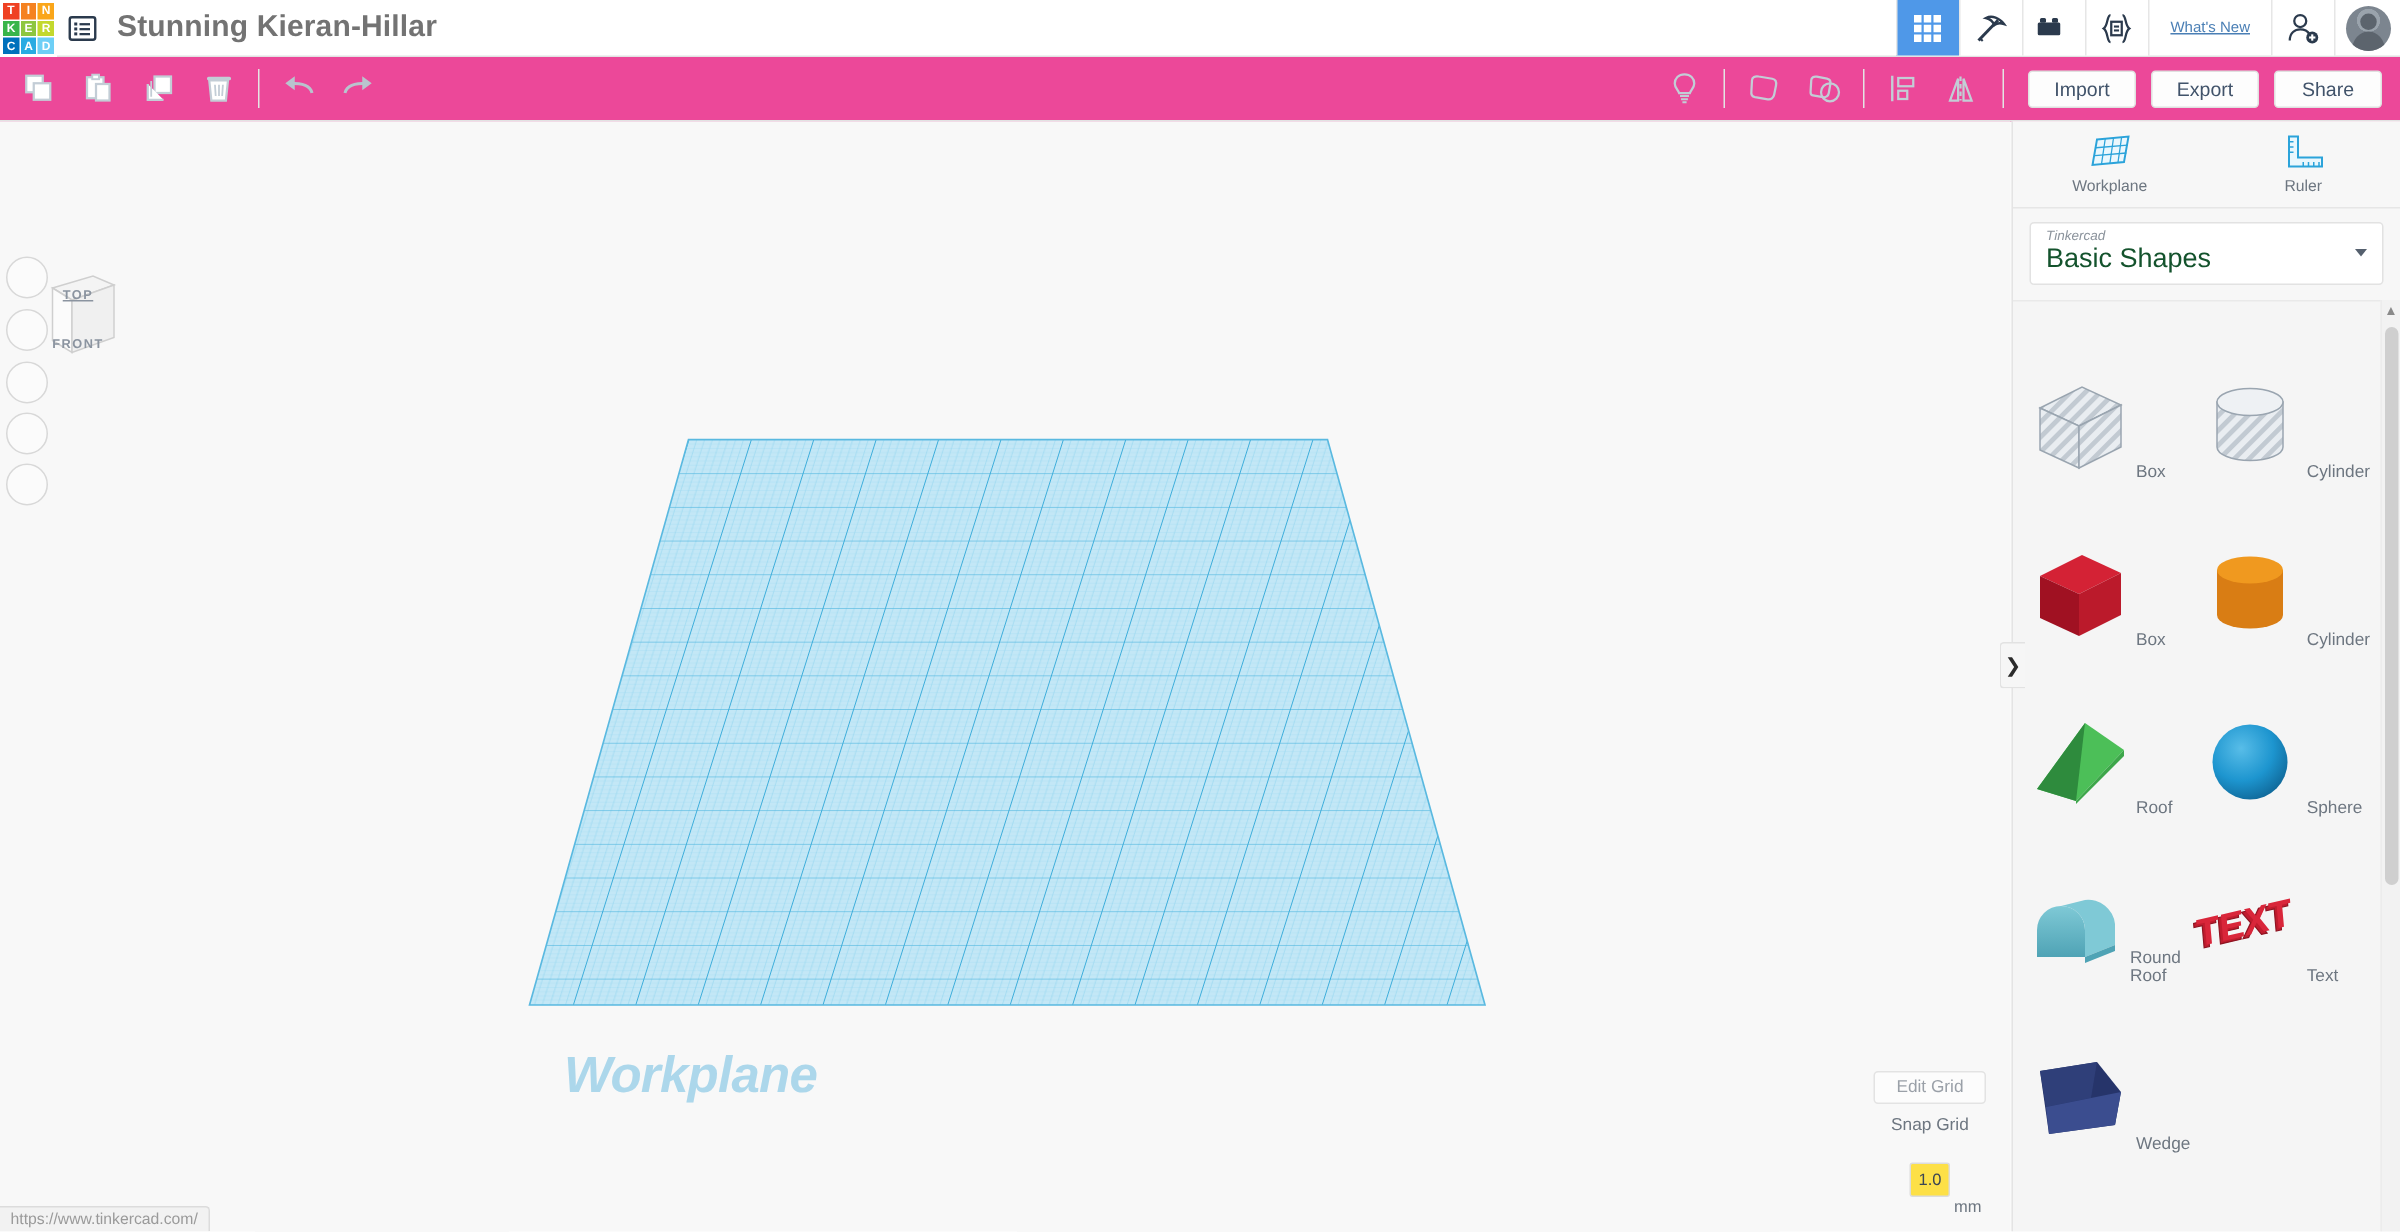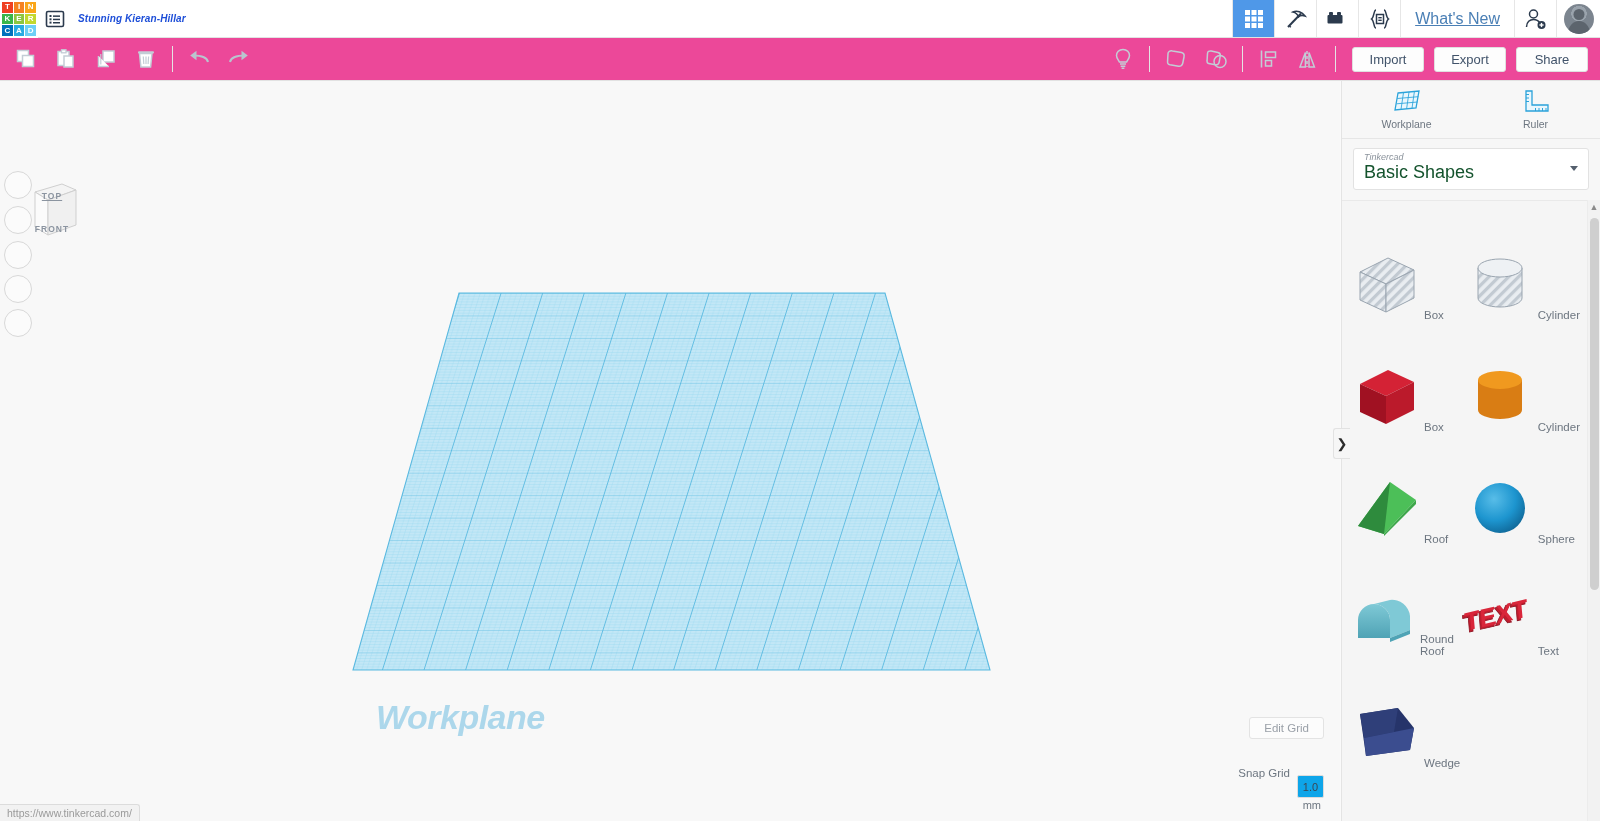--- a/index.html
+++ b/index.html
@@ -24,33 +24,33 @@
   }
   .logo span {
     display:flex; align-items:center; justify-content:center;
     color:#ffffff; font-size:8px; font-weight:bold; line-height:1;
     font-family:"Liberation Sans", sans-serif;
   }
   .proj-icon {
     width:34px; flex:0 0 34px; display:flex; align-items:center; justify-content:center;
   }
   .proj-title {
-    display:flex; align-items:center; font-size:10px; font-weight:bold;
-    color:#1d4ed8; padding-left:6px; letter-spacing:.1px;font-style:italic;
+    display:flex; align-items:center; font-size:20px; font-weight:bold;
+    color:#737373; padding-left:6px; letter-spacing:.1px;
   }
   .topbar-spacer { flex:1 1 auto; }
   .tb-group { display:flex; align-items:stretch; }
   .tb-btn {
     width:42px; display:flex; align-items:center; justify-content:center;
     border-left:1px solid #e6e6e6; background:#fff;
   }
   .tb-btn.active { background:#4f98e8; }
   .tb-link {
     display:flex; align-items:center; padding:0 14px; border-left:1px solid #e6e6e6;
-    font-size:16px; color:#4a7fb5; text-decoration:underline; white-space:nowrap;
+    font-size:10px; color:#4a7fb5; text-decoration:underline; white-space:nowrap;
   }
   .tb-avatar-wrap {
     width:44px; display:flex; align-items:center; justify-content:center;
     border-left:1px solid #e6e6e6;
   }
   .avatar {
     width:30px; height:30px; border-radius:50%;
     background:radial-gradient(circle at 50% 32%, #9aa3ac 0 30%, #7c858f 31% 100%);
     position:relative; overflow:hidden;
   }
@@ -110,25 +110,25 @@
     border-top-right-radius:3px;
     font-size:10.5px; color:#9a9a9a; display:flex; align-items:center;
   }
 
   
   .gridctl { position:absolute; right:16px; bottom:10px; text-align:right; }
   .editgrid-btn {
     display:inline-block; padding:4px 14px; border:1px solid #e3e3e3; border-radius:3px;
     background:#fcfcfc; font-size:11.5px; color:#9aa0a8;
   }
-  .snaprow { margin-top:8px; display:flex; align-items:center; justify-content:flex-end; gap:7px; }
+  .snaprow { margin-top:8px; display:flex; align-items:center; justify-content:flex-end; gap:19px;flex-direction:column; }
   .snaplabel { font-size:11.5px; color:#6d7680; }
   .snapbox {
-    width:27px; height:23px; border:1px solid #dcdcdc; background:#0ea5e9; border-radius:2px;
-    font-size:11px; color:#3b4654; display:flex; align-items:center; justify-content:center;margin-top:28px;
+    width:27px; height:23px; border:1px solid #dcdcdc; background:#fde047; border-radius:2px;
+    font-size:11px; color:#3b4654; display:flex; align-items:center; justify-content:center;
   }
   .snapunit { font-size:11px; color:#6d7680; text-align:right; margin-top:1px; padding-right:3px; }
 
   
   .collapse-tab {
     position:absolute; left:1333px; top:428px; width:17px; height:31px;
     background:#f6f6f6; border:1px solid #e2e2e2; border-right:none;
     border-radius:3px 0 0 3px;
     display:flex; align-items:center; justify-content:center;
     font-size:13px; color:#2b2b2b; z-index:5;

